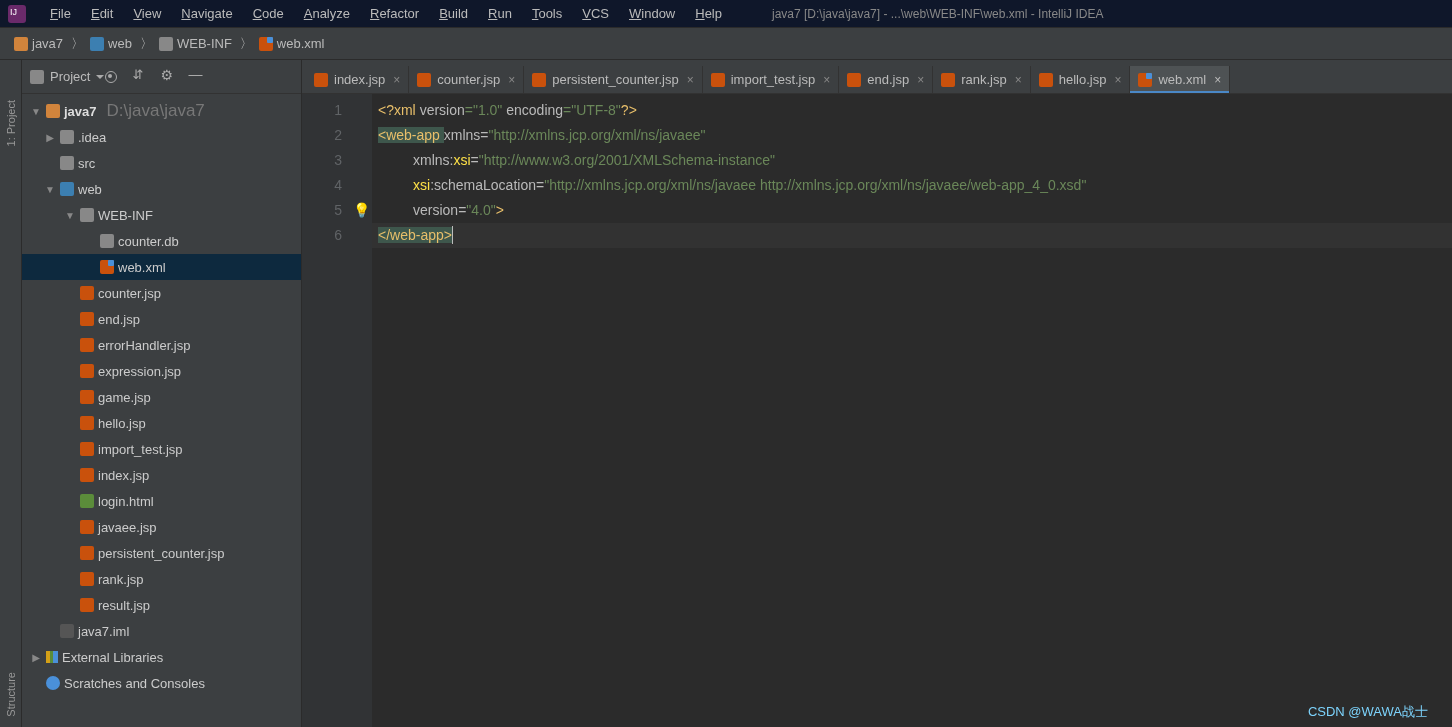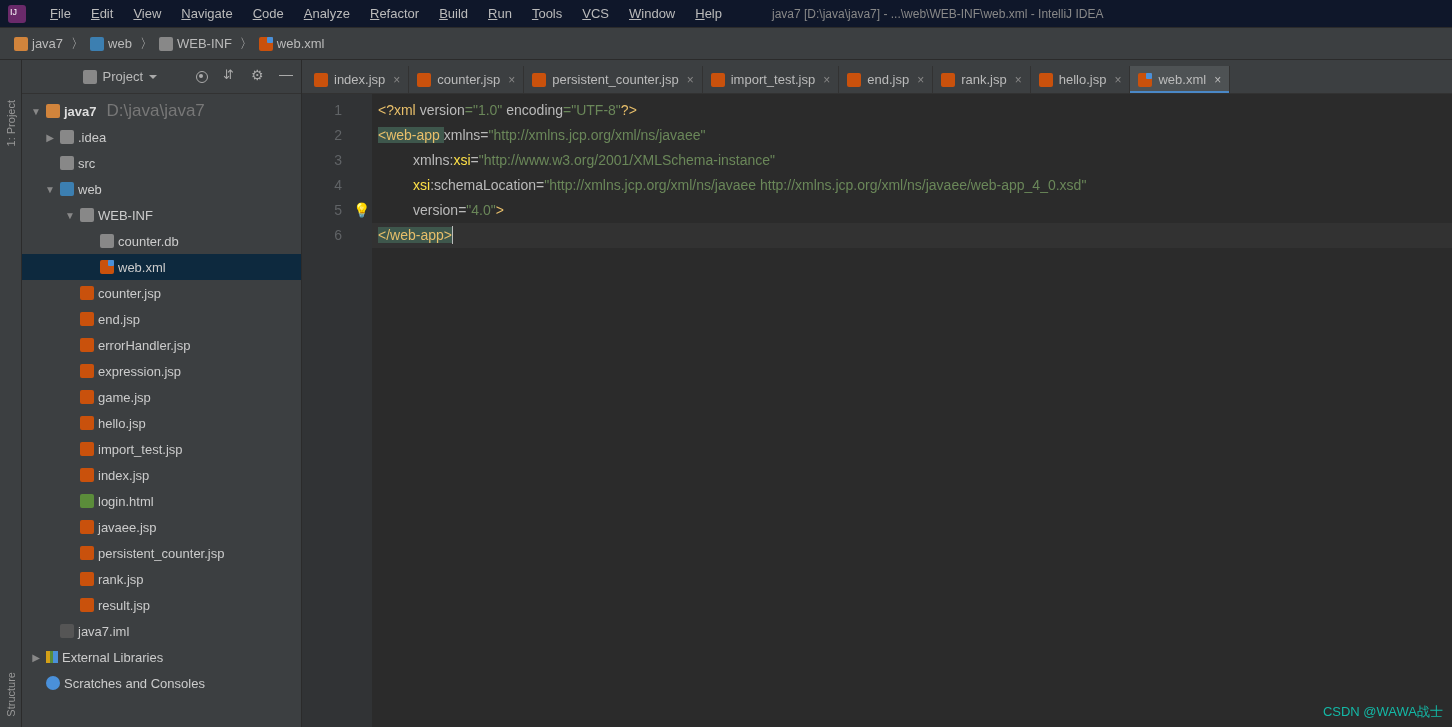--- a/index.html
+++ b/index.html
@@ -27,21 +27,21 @@
 .ico-db { background:#888; border-radius:2px; }
 .ico-lib { width:12px; height:12px; background:linear-gradient(to right,#d4a017 30%,#5b8c3a 30% 60%,#4a90d9 60%); }
 .ico-scratch { background:#4a90d9; border-radius:50%; }
 
 .main { display:flex; height:calc(100% - 60px); }
 
 .left-gutter { width:22px; background:#3c3f41; border-right:1px solid #2b2b2b; display:flex; flex-direction:column; align-items:center; padding-top:40px; gap:20px; }
 .vtext { writing-mode:vertical-rl; transform:rotate(180deg); font-size:11px; color:#999; cursor:pointer; }
 
 .sidebar { width:280px; background:#3c3f41; border-right:1px solid #2b2b2b; display:flex; flex-direction:column; }
-.sidebar-header { height:34px; display:flex; align-items:center; padding:0 8px; border-bottom:1px solid #323232; justify-content:flex-end;gap:38px; }
+.sidebar-header { height:34px; display:flex; align-items:center; padding:0 8px; border-bottom:1px solid #323232; justify-content:flex-start; }
 .sidebar-header-left { display:flex; align-items:center; gap:6px; }
 .sidebar-tools { display:flex; gap:14px; align-items:center; }
 .tool-ico { width:14px; height:14px; cursor:pointer; position:relative; }
 .tool-target::before{content:"";position:absolute;width:10px;height:10px;border:1px solid #aaa;border-radius:50%;top:1px;left:1px;}
 .tool-target::after{content:"";position:absolute;width:4px;height:4px;background:#aaa;border-radius:50%;top:4px;left:4px;}
 .tool-collapse::before{content:"⇵";color:#aaa;font-size:13px;position:absolute;top:-3px;}
 .tool-gear::before{content:"⚙";color:#aaa;font-size:14px;position:absolute;top:-3px;}
 .tool-hide::before{content:"—";color:#aaa;font-size:14px;position:absolute;top:-4px;}
 .dd-arrow { border:4px solid transparent; border-top-color:#aaa; margin-top:4px; }
 
@@ -69,21 +69,21 @@
 .gutter-icons { width:20px; background:#313335; padding-top:4px; line-height:25px; text-align:center;}
 .bulb { color:#f0c420; font-size:14px; display:block; margin-top:100px;}
 .code { flex:1; padding:4px 0 0 6px; line-height:25px; position:relative;}
 .code-line { white-space:pre; }
 .hl-line { background:#323232; position:absolute; left:0; right:0; height:25px; top:129px; z-index:0;}
 .code-line span{position:relative;z-index:1;}
 .c-tag{color:#e8bf6a;} .c-attr{color:#bababa;} .c-ns{color:#fde047;} .c-str{color:#6a8759;} .c-punct{color:#bababa;}
 .bg-tag{background:#3e574c;}
 .cursor-line{display:inline-block;width:1px;height:18px;background:#bbb;vertical-align:middle;margin-bottom:3px;}
 
-.watermark { position:absolute; right:9px; bottom:6px; color:#14b8a6; font-size:13px; }
+.watermark { position:absolute; right:24px; bottom:6px; color:#7dd3fc; font-size:13px; }
 </style>
 </head>
 <body>
 
 <div class="menubar">
   <div class="app-icon"></div>
   <div class="menu-items">
       <div class="menu-item"><u>F</u>ile</div>
       <div class="menu-item"><u>E</u>dit</div>
       <div class="menu-item"><u>V</u>iew</div>

